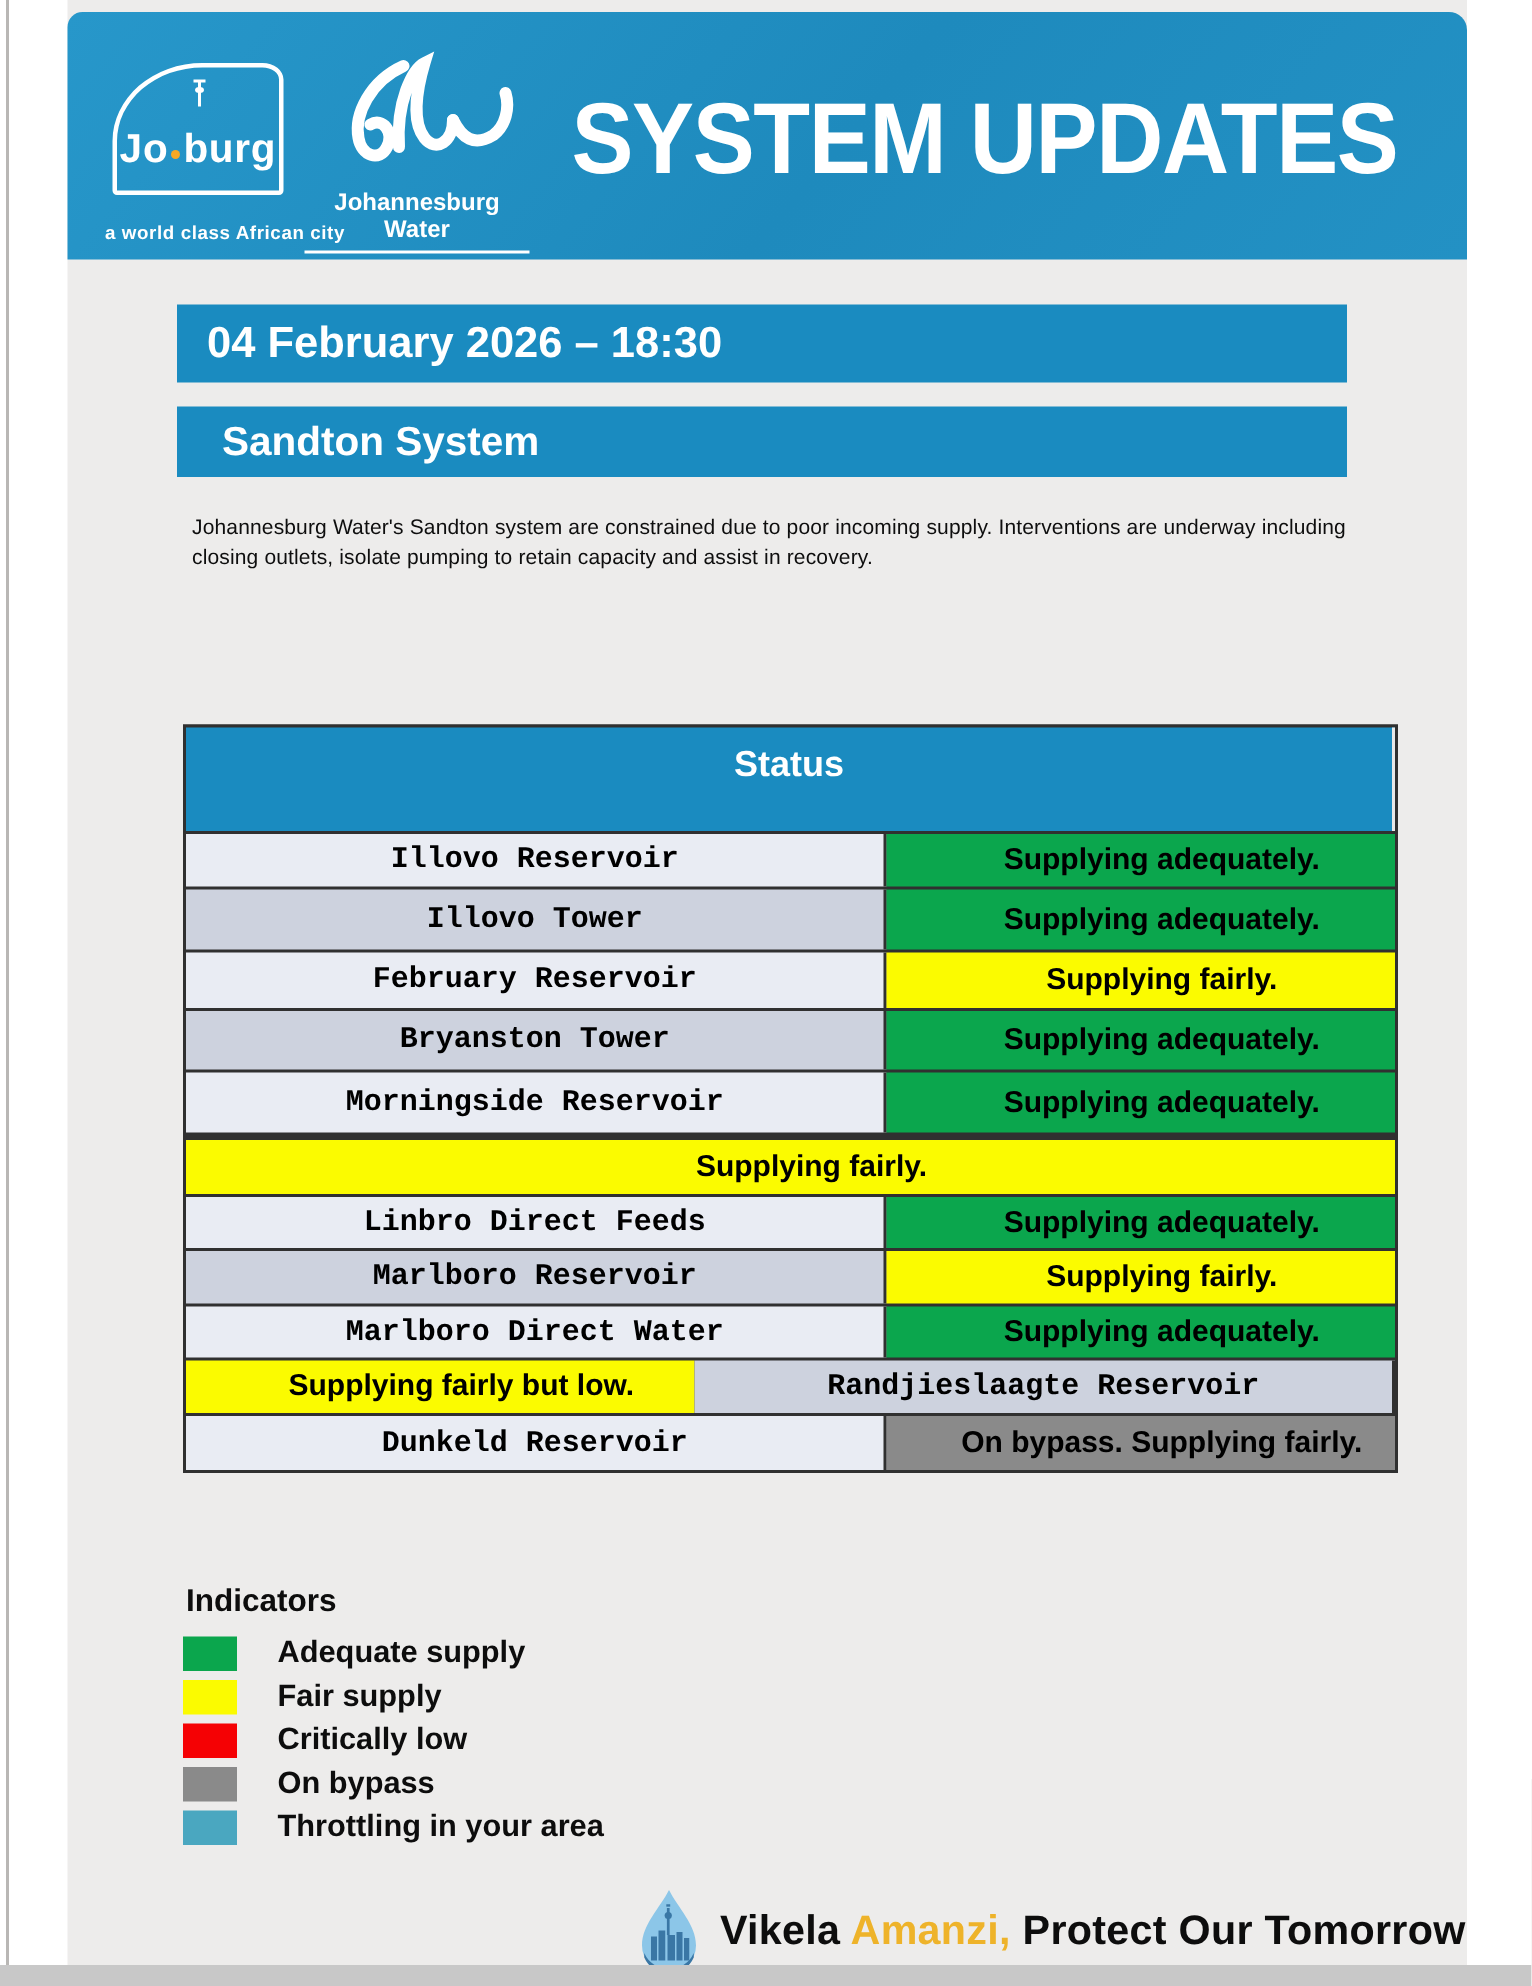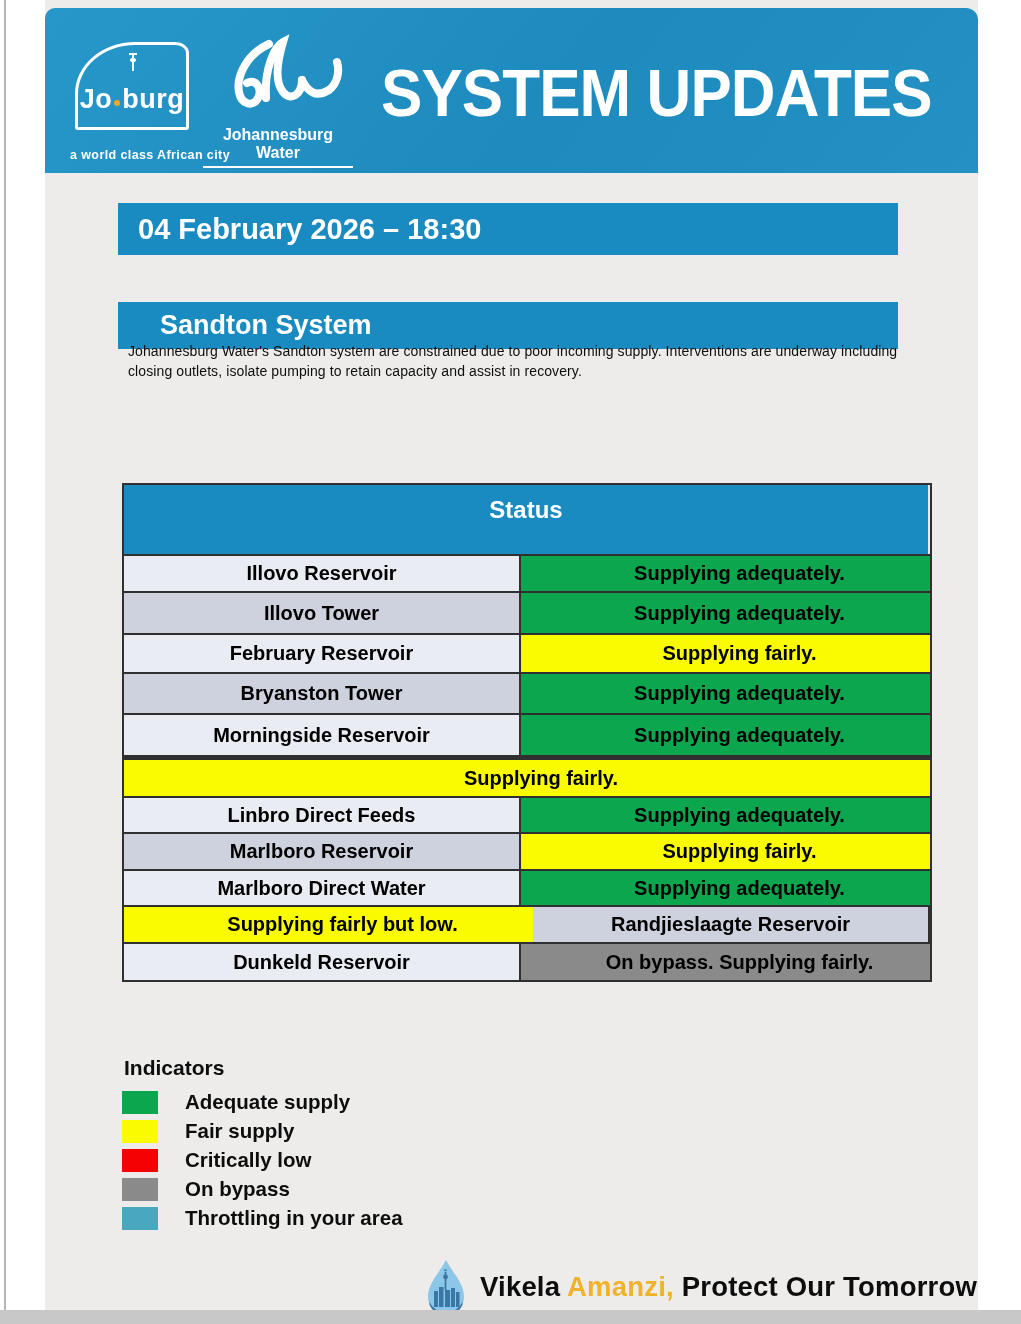--- a/index.html
+++ b/index.html
@@ -39,37 +39,37 @@
 
   .main-title {
     position:absolute; left:336px; top:46px; color:#ffffff;
     font-size:67px; font-weight:bold; letter-spacing:-1px; white-space:nowrap;
     transform:scaleX(0.925); transform-origin:left center;
   }
 
   
   .banner { position:absolute; left:73px; width:780px; background:#1a8bc0; color:#fff; font-weight:bold; }
   .banner-date { top:203px; height:52px; font-size:29px; line-height:52px; padding-left:20px; }
-  .banner-system { top:271px; height:47px; font-size:27px; line-height:47px; padding-left:42px;margin-top:31px; }
+  .banner-system { top:271px; height:47px; font-size:27px; line-height:47px; padding-left:30px; }
 
   .description {
     position:absolute; left:83px; top:342px; width:784px;
     font-size:14px; line-height:1.4; color:#0e0e0e; letter-spacing:0.1px;
   }
 
   
   .res-table { position:absolute; left:77px; top:483px; width:810px; border:2px solid #303030; background:#303030; }
   .thead { display:flex; height:69px; background:#1a8bc0; }
   .thead .hcell { color:#fff; font-size:24px; font-weight:bold; text-align:center; padding-top:11px; }
   .thead .hcell:first-child { width:401px; border-right:2px solid #e8e8e8; }
   .thead .hcell:last-child { flex:1; }
   .trow { display:flex; border-top:2px solid #303030; }
   .trow.thick { border-bottom:3px solid #303030; }
   .tcell { display:flex; align-items:center; justify-content:center; font-size:20px; font-weight:bold; color:#000; text-align:center; }
-  .cell-name { width:397px; border-right:2px solid #303030; }
+  .cell-name { width:467px; border-right:2px solid #303030;font-family:Liberation Mono, monospace; }
   .cell-status { flex:1;padding-left:28px; }
   .trow:nth-child(odd)  .cell-name { background:#cdd2de; }
   .trow:nth-child(even) .cell-name { background:#e9ecf3; }
 
   
   .ind-title { position:absolute; left:79px; top:1056px; font-size:21px; font-weight:bold; color:#0d0d0d; }
   .legend { position:absolute; left:77px; top:1090px; display:flex; flex-direction:column; gap:5px; }
   .leg-item { display:flex; align-items:center; height:24px; }
   .swatch { width:36px; height:23px; margin-right:27px; flex:none; }
   .leg-label { font-size:20.5px; font-weight:bold; color:#0d0d0d; }

